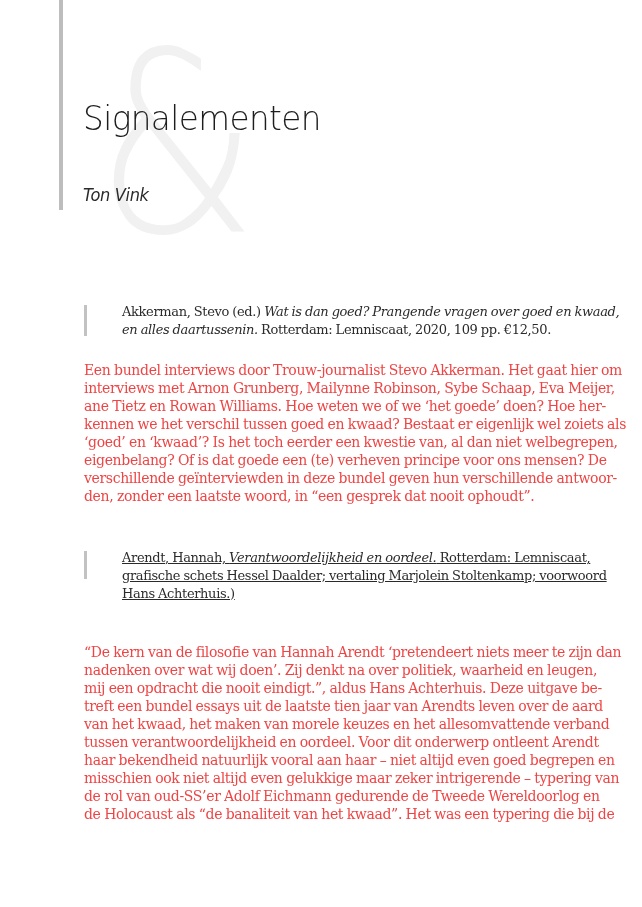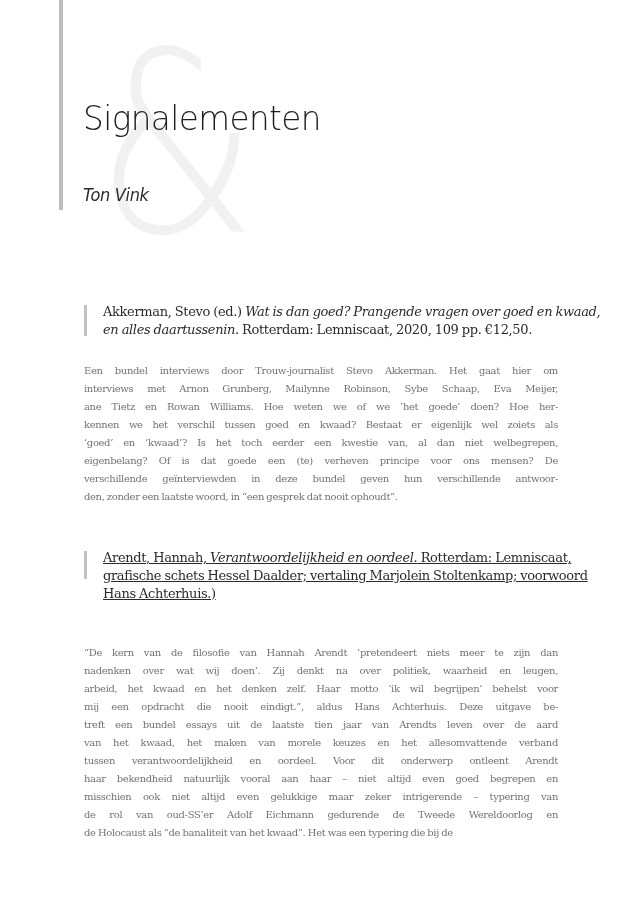--- a/index.html
+++ b/index.html
@@ -65,20 +65,21 @@
     .content {
       position: absolute;
       left: 84px;
       top: 0;
       width: 474px;
     }
     .ref {
       position: absolute;
       left: 0;
       width: 474px;
+      padding-left: 19px;
     }
     .ref .quote-bar {
       position: absolute;
       left: 0;
       top: 2px;
       width: 3px;
       background: #c2c2c2;
     }
     .ref .ref-text {
       margin-left: 19px;
@@ -87,26 +88,26 @@
       text-align: justify;
       letter-spacing: -0.35px;
       word-spacing: -0.5px;
       color: #2b2b2b;
     }
     .para {
       position: absolute;
       left: 0;
       width: 474px;
       margin: 0;
-      font-size: 10px;
+      font-size: 14px;
       line-height: 17.95px;
       text-align: justify;
       letter-spacing: -0.35px;
       word-spacing: -0.5px;
-      color: #737373;
+      color: #ef4444;
     }
     .para .line, .ref-text .line {
       display: block;
       text-align: justify;
       text-align-last: justify;
       white-space: nowrap;
     }
     .para .line.last, .ref-text .line.last {
       text-align-last: left;
     }
@@ -148,21 +149,20 @@
     <div class="ref-text">
         <span class="line"><span>Arendt, Hannah, </span><em>Verantwoordelijkheid en oordeel.</em><span> Rotterdam: Lemniscaat,</span></span>
         <span class="line"><span>grafische schets Hessel Daalder; vertaling Marjolein Stoltenkamp; voorwoord</span></span>
         <span class="line last"><span>Hans Achterhuis.)</span></span>
       </div>
   </div>
 
   <p class="para" style="top:644px;">
       <span class="line">“De kern van de filosofie van Hannah Arendt ‘pretendeert niets meer te zijn dan</span>
       <span class="line">nadenken over wat wij doen’. Zij denkt na over politiek, waarheid en leugen,</span>
-      <span class="line">arbeid, het kwaad en het denken zelf. Haar motto ‘ik wil begrijpen’ behelst voor</span>
       <span class="line">mij een opdracht die nooit eindigt.”, aldus Hans Achterhuis. Deze uitgave be-</span>
       <span class="line">treft een bundel essays uit de laatste tien jaar van Arendts leven over de aard</span>
       <span class="line">van het kwaad, het maken van morele keuzes en het allesomvattende verband</span>
       <span class="line">tussen verantwoordelijkheid en oordeel. Voor dit onderwerp ontleent Arendt</span>
       <span class="line">haar bekendheid natuurlijk vooral aan haar – niet altijd even goed begrepen en</span>
       <span class="line">misschien ook niet altijd even gelukkige maar zeker intrigerende – typering van</span>
       <span class="line">de rol van oud-SS’er Adolf Eichmann gedurende de Tweede Wereldoorlog en</span>
       <span class="line last">de Holocaust als “de banaliteit van het kwaad”. Het was een typering die bij de</span>
     </p>
 

